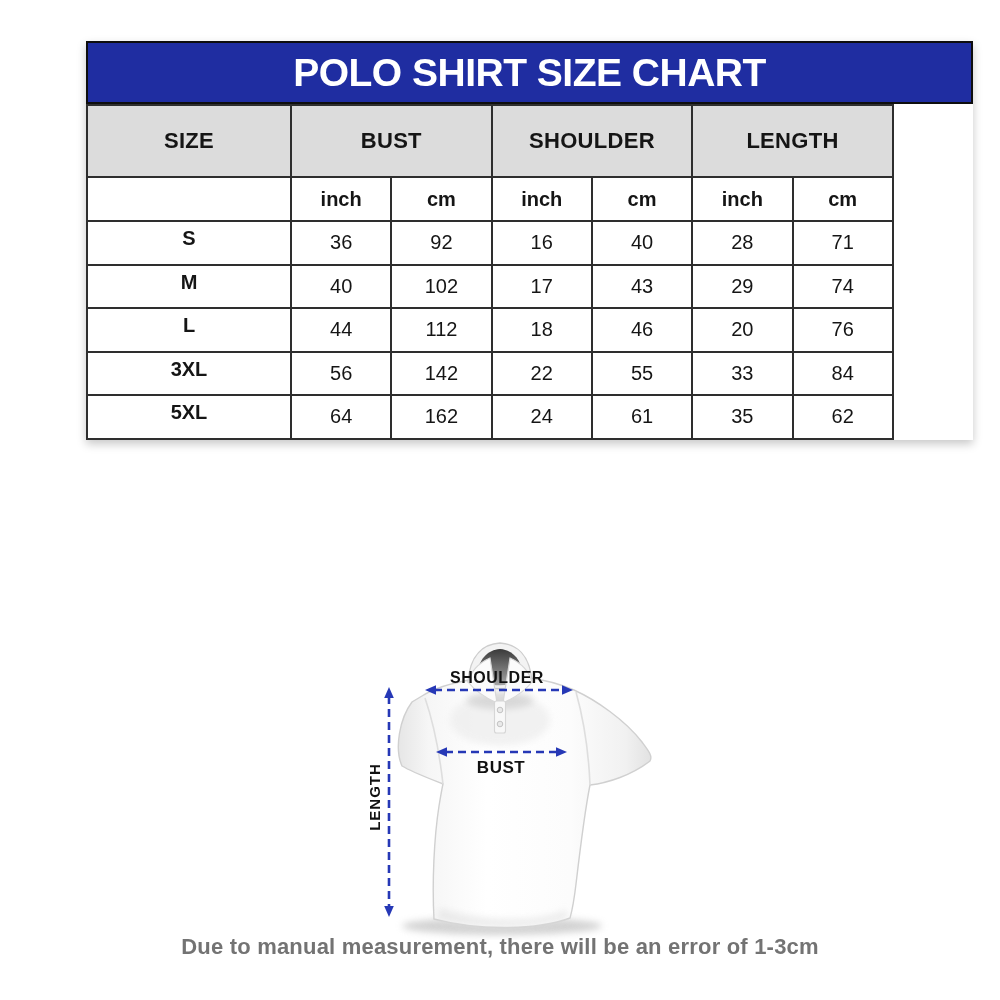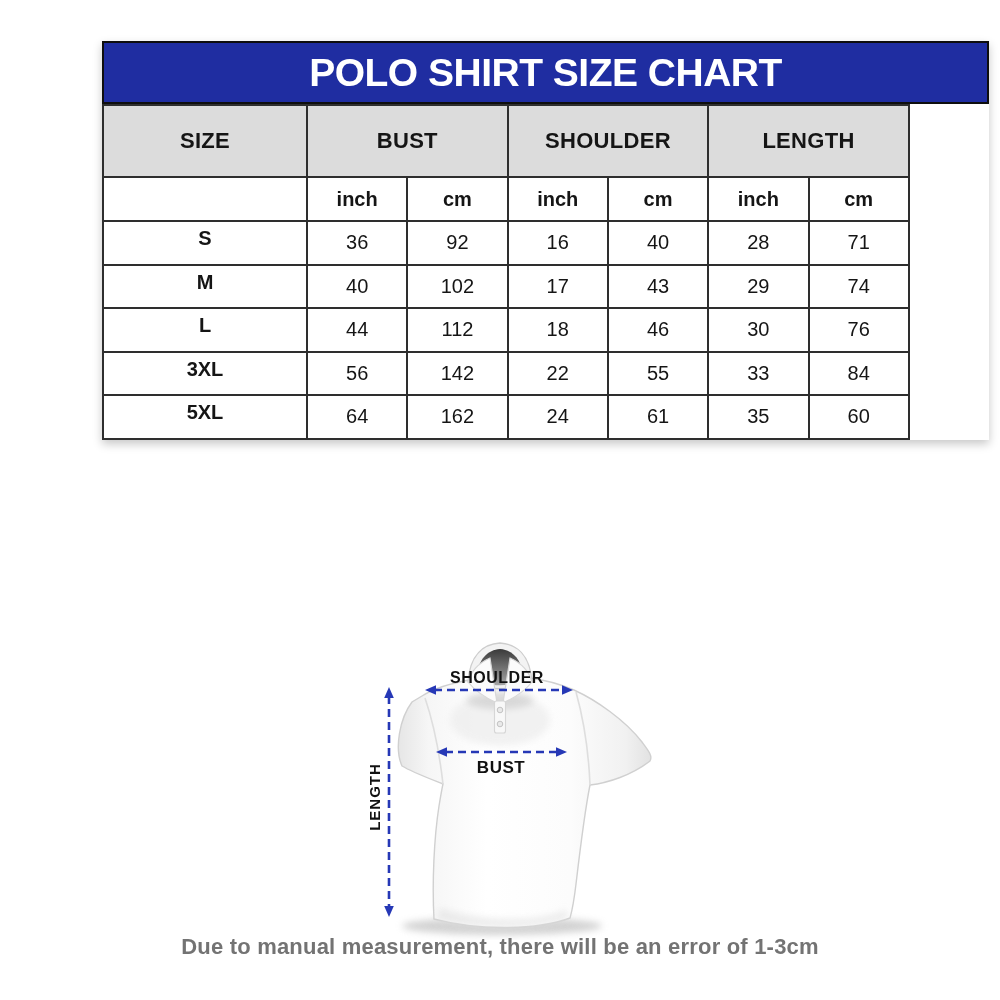--- a/index.html
+++ b/index.html
@@ -2,21 +2,21 @@
 <html><head>
 <meta charset="utf-8">
 <style>
   html,body{margin:0;padding:0;}
   body{
     width:1000px;height:1000px;position:relative;background:#ffffff;
     font-family:"Liberation Sans", sans-serif;overflow:hidden;
   }
   
   .chart-wrap{
-    position:absolute;left:102px;top:41px;width:887px;
+    position:absolute;left:86px;top:41px;width:887px;
     box-shadow:0 4px 9px rgba(0,0,0,.22);
   }
   .title-bar{
     box-sizing:border-box;height:63px;background:#1f2da1;border:2px solid #0e0e0e;
     display:flex;align-items:center;justify-content:center;
   }
   .title-bar span{
     color:#ffffff;font-weight:700;font-size:39px;letter-spacing:-.5px;white-space:nowrap;
   }
   table.size-table{
@@ -101,40 +101,40 @@
         <td>43</td>
         <td>29</td>
         <td>74</td>
       </tr>
       <tr class="data-row">
         <td class="size-cell"><span>L</span></td>
         <td>44</td>
         <td>112</td>
         <td>18</td>
         <td>46</td>
-        <td>30</td>
+        <td>20</td>
         <td>76</td>
       </tr>
       <tr class="data-row">
         <td class="size-cell"><span>3XL</span></td>
         <td>56</td>
         <td>142</td>
         <td>22</td>
         <td>55</td>
         <td>33</td>
         <td>84</td>
       </tr>
       <tr class="data-row">
         <td class="size-cell"><span>5XL</span></td>
         <td>64</td>
         <td>162</td>
         <td>24</td>
         <td>61</td>
         <td>35</td>
-        <td>60</td>
+        <td>62</td>
       </tr>
     </tbody>
   </table>
 </div>
 
 <svg class="shirt-svg" width="280" height="302" viewBox="0 0 280 302" aria-hidden="true">
   <defs>
     <linearGradient id="gBody" x1="0" y1="0" x2="1" y2="0">
       <stop offset="0" stop-color="#e6e6e6"></stop>
       <stop offset="0.12" stop-color="#f6f6f6"></stop>

